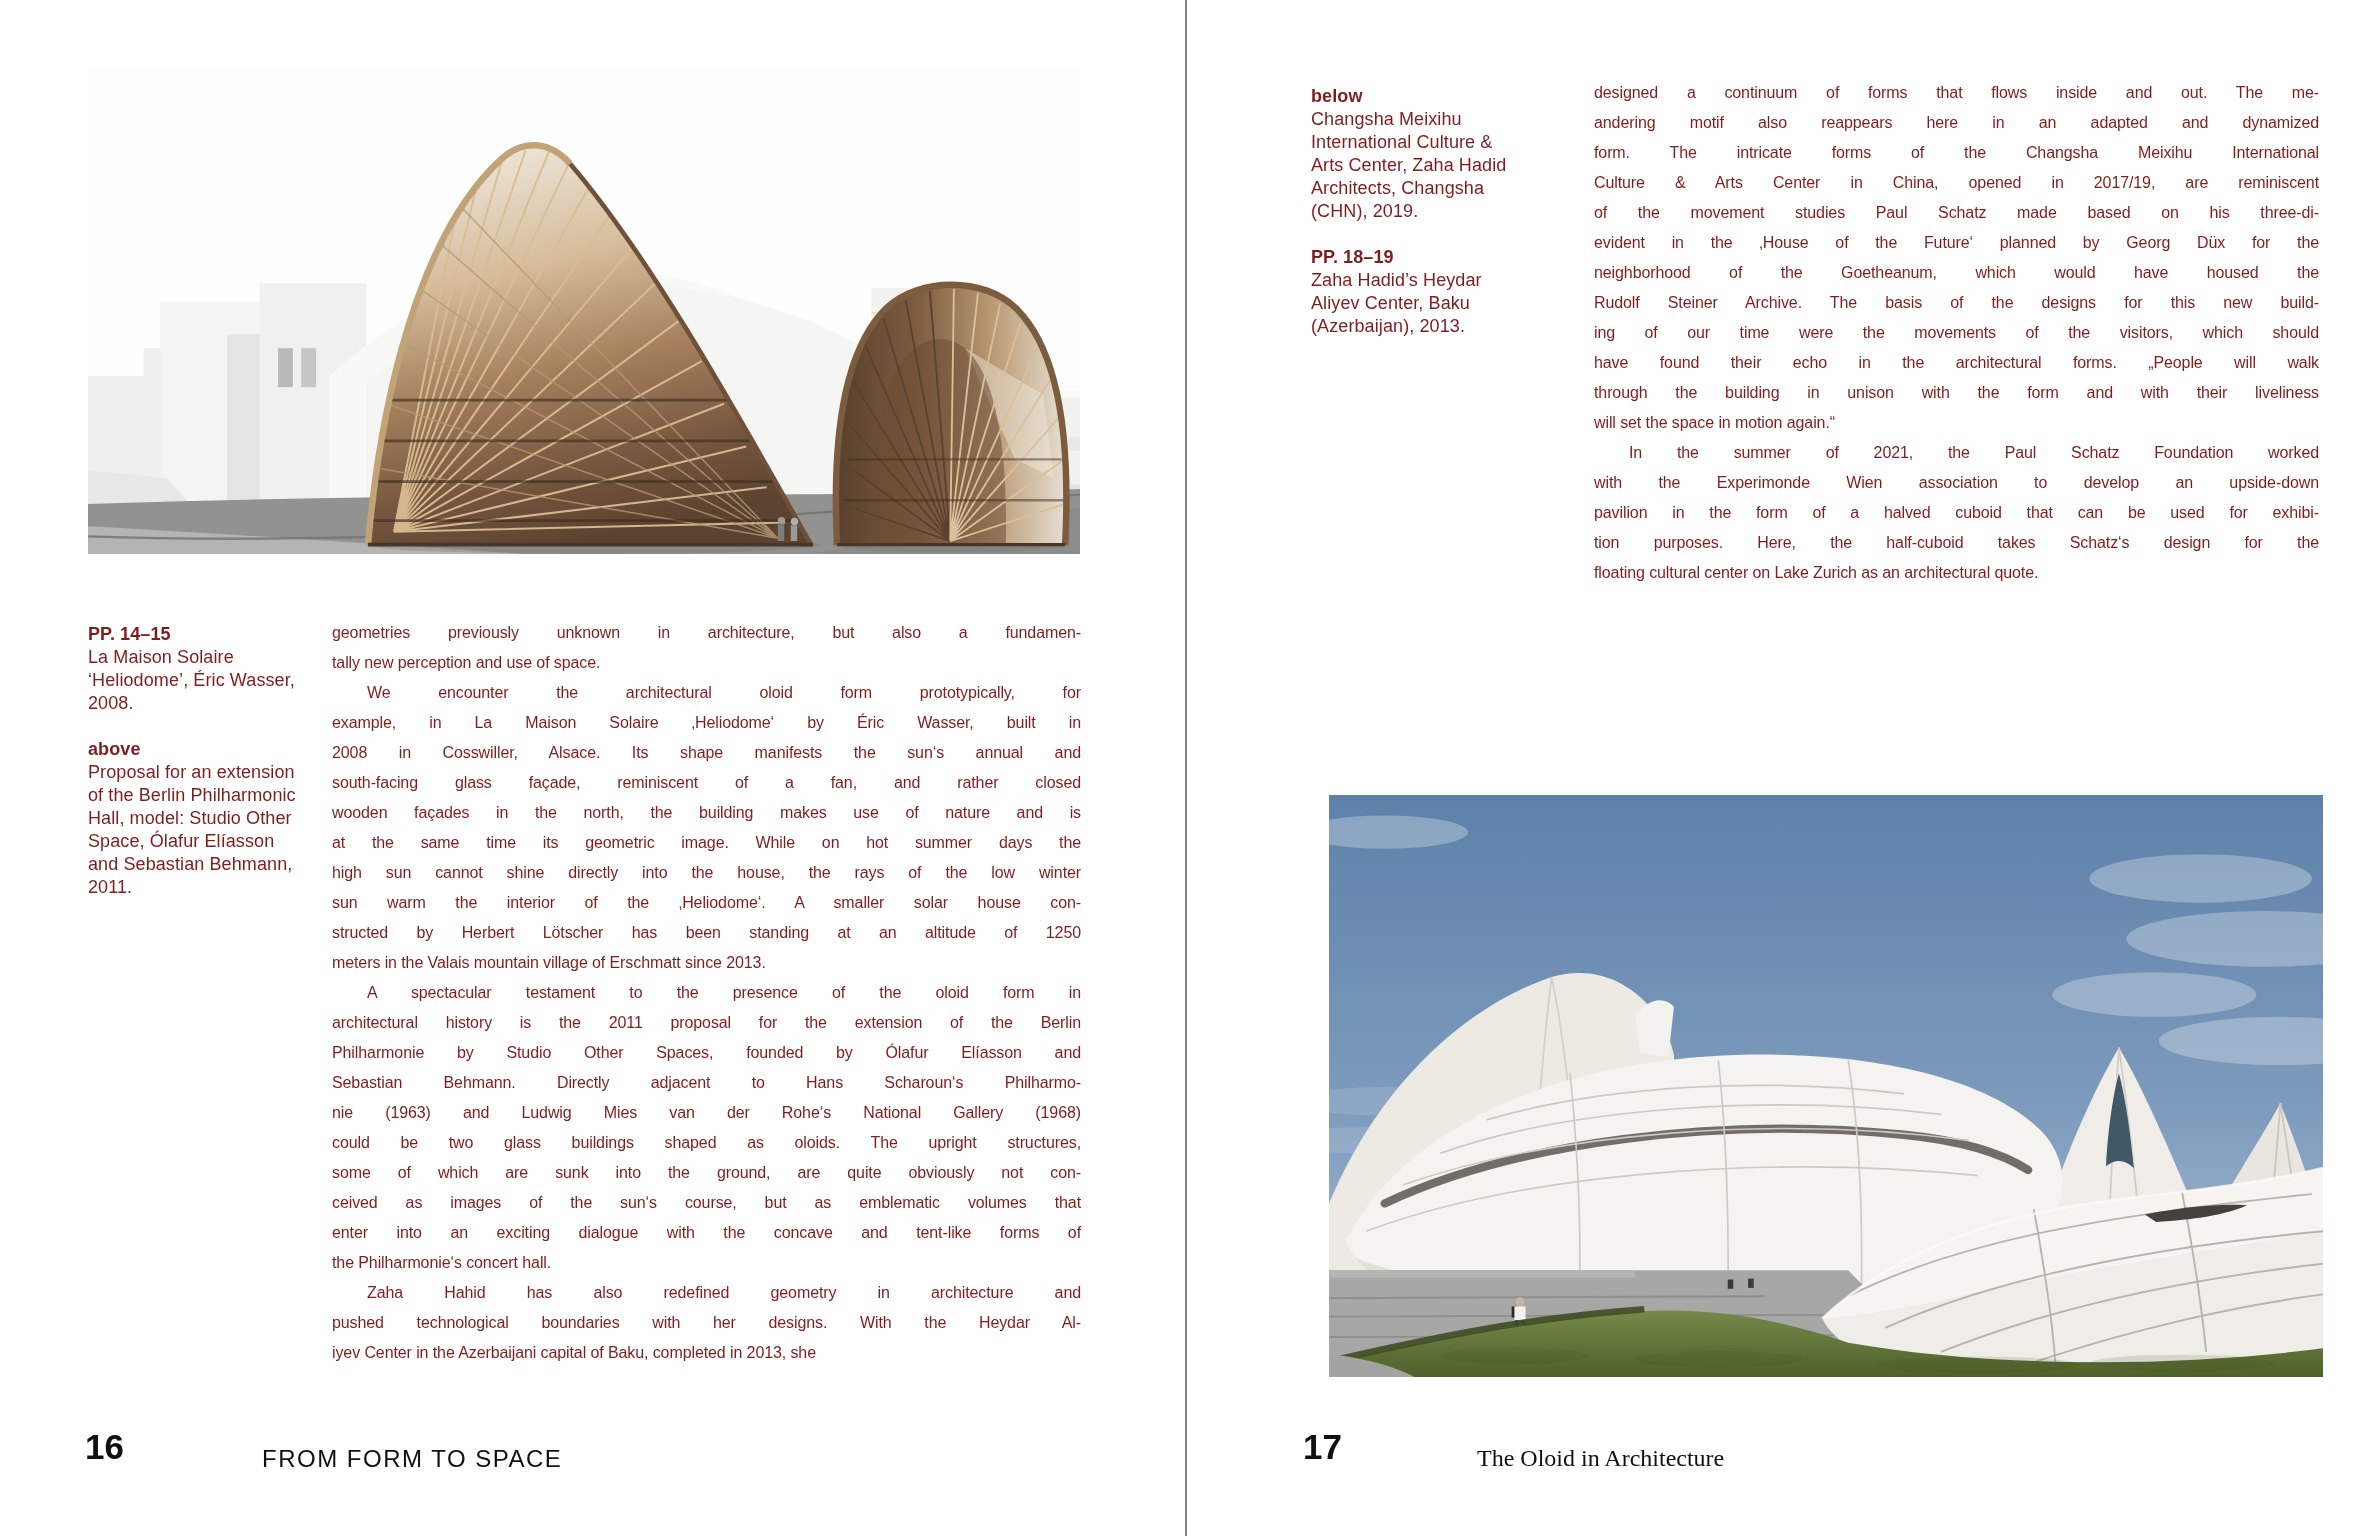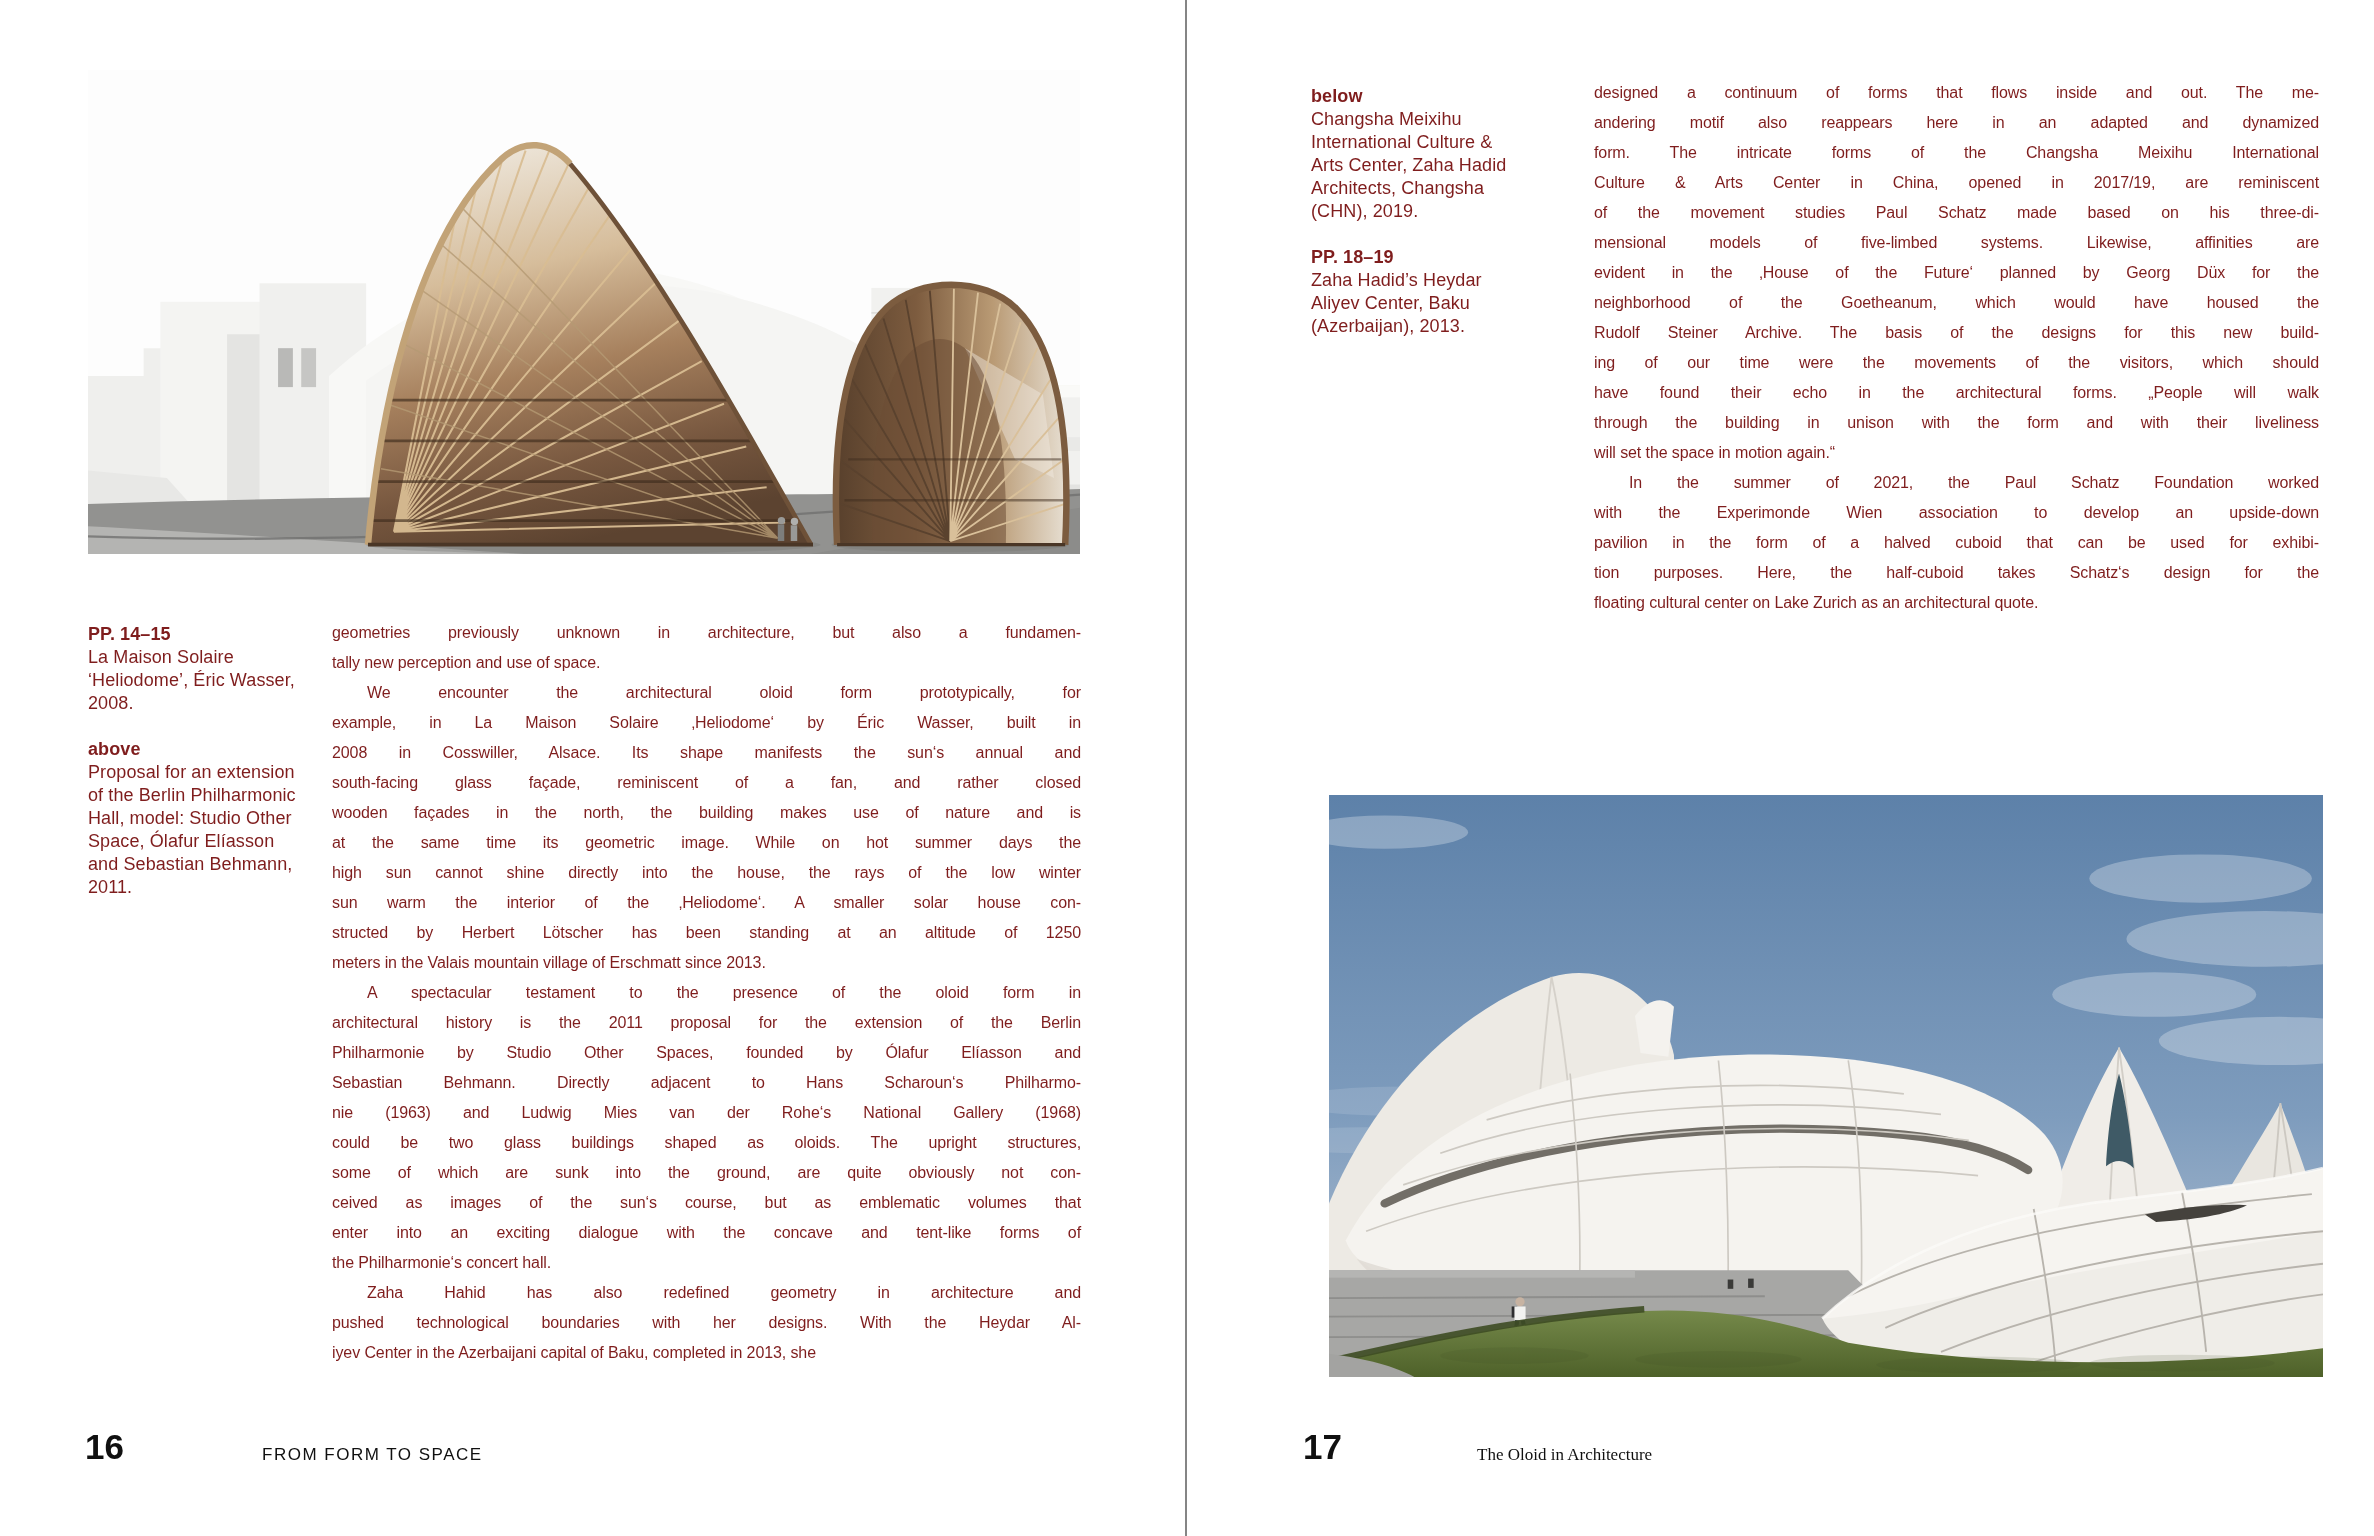--- a/index.html
+++ b/index.html
@@ -11,21 +11,21 @@
   .caption{position:absolute;width:243px;}
   .cln{font-size:18px;line-height:23px;letter-spacing:0.1px;color:#7f1d1d;}
   .cln.b{font-weight:700;}
   .cln.gap{margin-top:23px;}
   .body-col{position:absolute;}
   .ln{font-size:16px;line-height:30px;letter-spacing:-0.1px;color:#7f1d1d;
       text-align:justify;text-align-last:justify;}
   .ln.last{text-align-last:left;}
   .ln.in{text-indent:35px;}
   .pagenum{position:absolute;font-size:35px;font-weight:700;color:#101010;}
-  .runtitle{position:absolute;font-size:17px;font-weight:500;color:#101010;}
+  .runtitle{position:absolute;font-size:24px;font-weight:500;color:#101010;}
   .runtitle.upper{letter-spacing:1.5px;}
 </style>
 </head>
 <body>
 
 <div class="spread">
 
   <div class="gutter" style="left:1185px;"></div>
 
   <div class="figure" style="left:88px;top:70px;width:992px;height:484px;">
@@ -178,21 +178,20 @@
       <div class="cln">(Azerbaijan), 2013.</div>
     </div>
 
   <div class="body-col" style="left:1594px;top:78px;width:725px;">
 
   <div class="ln">designed a continuum of forms that flows inside and out. The me-</div>
       <div class="ln">andering motif also reappears here in an adapted and dynamized</div>
       <div class="ln">form. The intricate forms of the Changsha Meixihu International</div>
       <div class="ln">Culture &amp; Arts Center in China, opened in 2017/19, are reminiscent</div>
       <div class="ln">of the movement studies Paul Schatz made based on his three-di-</div>
-      <div class="ln">mensional models of five-limbed systems. Likewise, affinities are</div>
       <div class="ln">evident in the ‚House of the Future‘ planned by Georg Düx for the</div>
       <div class="ln">neighborhood of the Goetheanum, which would have housed the</div>
       <div class="ln">Rudolf Steiner Archive. The basis of the designs for this new build-</div>
       <div class="ln">ing of our time were the movements of the visitors, which should</div>
       <div class="ln">have found their echo in the architectural forms. „People will walk</div>
       <div class="ln">through the building in unison with the form and with their liveliness</div>
       <div class="ln last">will set the space in motion again.“</div>
       <div class="ln in">In the summer of 2021, the Paul Schatz Foundation worked</div>
       <div class="ln">with the Experimonde Wien association to develop an upside-down</div>
       <div class="ln">pavilion in the form of a halved cuboid that can be used for exhibi-</div>

